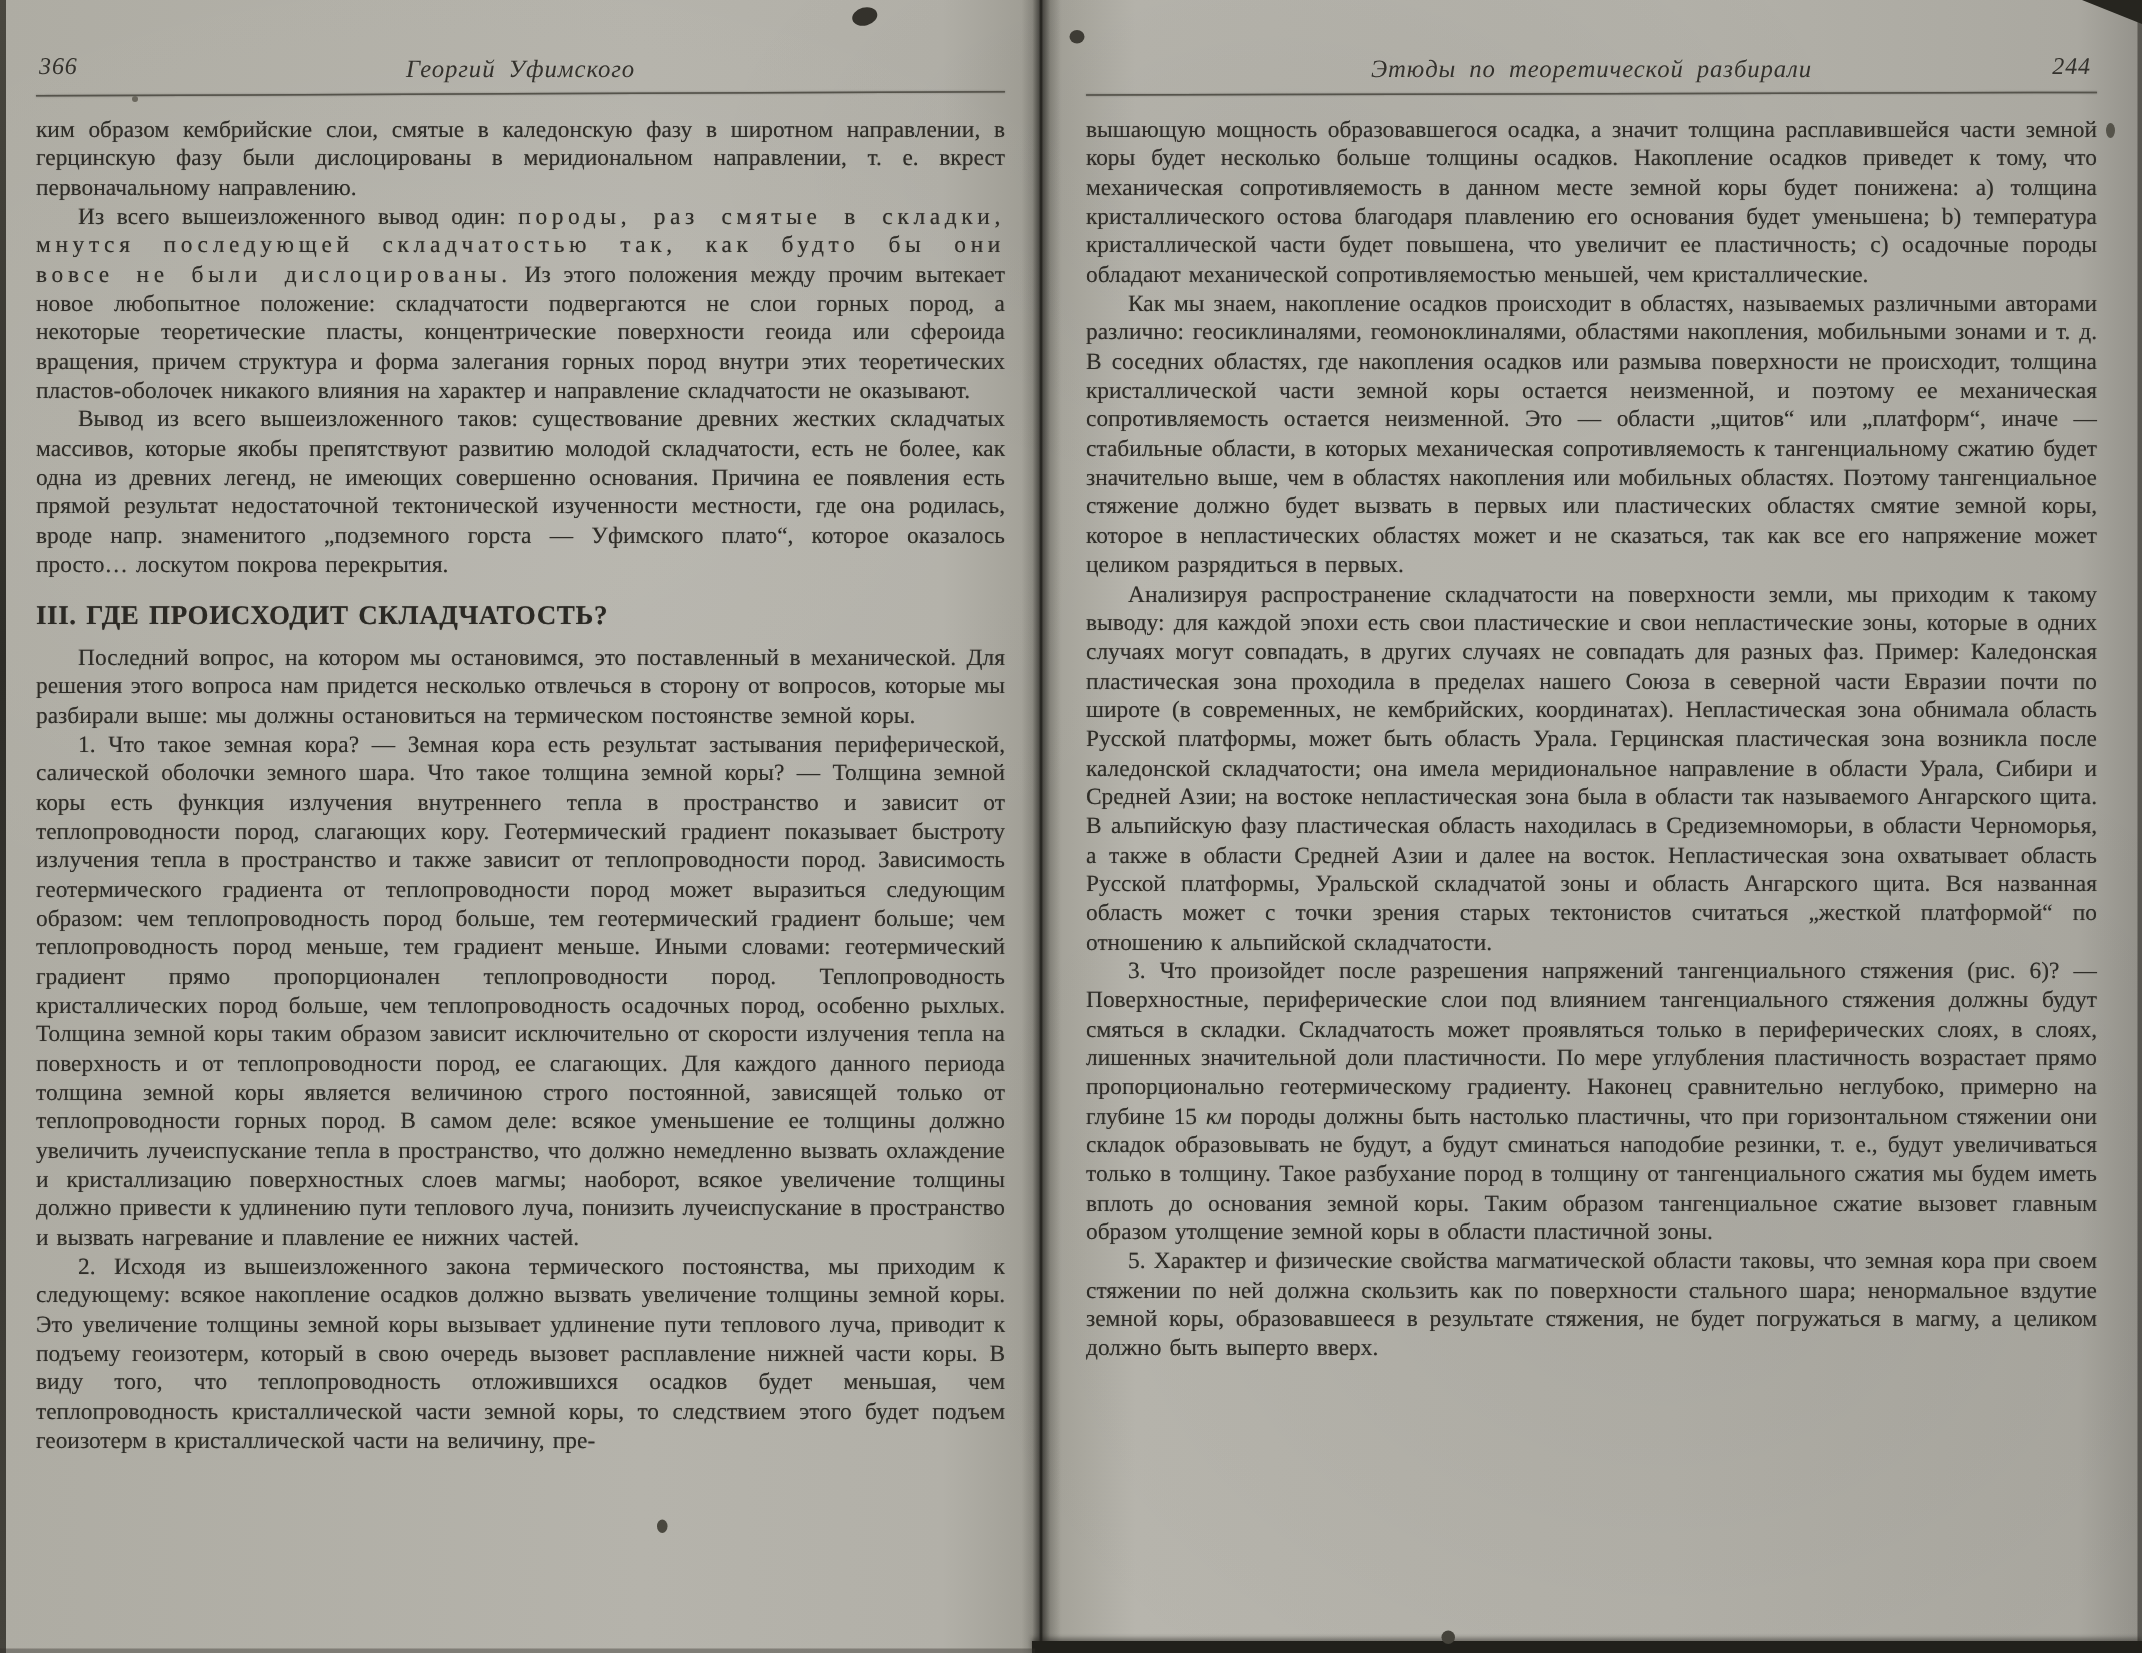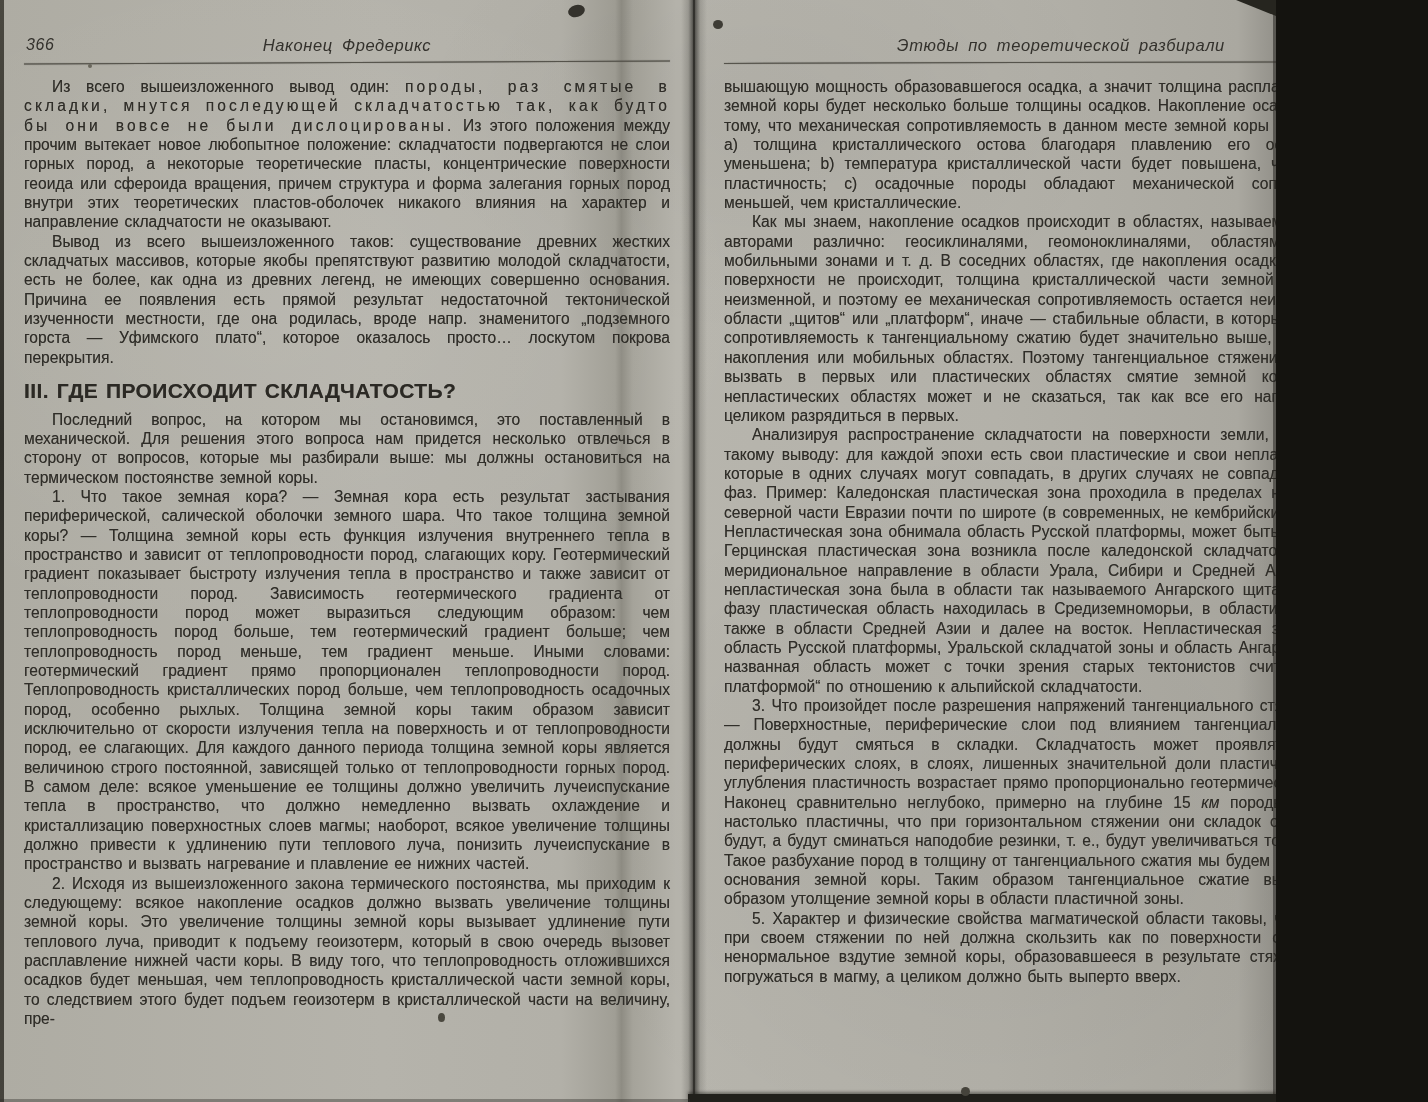--- a/index.html
+++ b/index.html
@@ -1,20 +1,20 @@
 <!DOCTYPE html>
 <html lang="ru"><head>
 <meta charset="utf-8">
 <style>
   html,body{margin:0;padding:0;background:#14130f;}
   .scan{
     position:relative;
-    width:1276px;height:1102px;
+    width:1428px;height:1102px;
     overflow:hidden;
-    font-family:Liberation Sans, sans-serif;
+    font-family:Liberation Serif, serif;
     color:var(--ink,#2f2d28);
     background:
       radial-gradient(ellipse 55% 45% at 22% 28%, rgba(255,255,255,0.07), transparent 70%),
       radial-gradient(ellipse 50% 50% at 78% 75%, rgba(0,0,0,0.05), transparent 70%),
       radial-gradient(ellipse 40% 30% at 60% 10%, rgba(0,0,0,0.04), transparent 70%),
       linear-gradient(90deg,#aeaca3 0%,#b5b3ab 30%,#b2b0a8 44%,#a09e95 48.2%,#8e8c83 48.7%,#a5a39a 49.6%,#b7b5ad 53%,#b3b1a9 78%,#aaa8a0 97%,#93918a 100%);
   }
   
   .page{position:absolute;top:28px;}
   .page-left{left:24px;width:646px;}
@@ -40,21 +40,21 @@
     font-size:15.6px;line-height:19.35px;
     word-spacing:1.5px;
     color:var(--ink,#2f2d28);
     text-shadow:0 0 .5px rgba(47,45,40,.55);
   }
   .para{margin:0;}
   .para.indent{text-indent:28px;}
   .spaced{letter-spacing:3.1px;word-spacing:5px;}
   .italic{font-style:italic;margin-top:28px;}
   .section-heading{
-    font-size:21px;font-weight:bold;letter-spacing:.4px;
+    font-size:18px;font-weight:bold;letter-spacing:.4px;
     margin:14px 0 9px 0;text-align:left;text-indent:0;
     color:#2b2924;
   }
   
   .gutter{
     position:absolute;left:681px;top:0;width:26px;height:1102px;
     background:linear-gradient(90deg,
       rgba(30,29,25,0) 0%, rgba(30,29,25,.18) 28%, rgba(25,24,21,.55) 44%,
       #1e1d19 50%, rgba(25,24,21,.55) 56%, rgba(30,29,25,.15) 74%, rgba(30,29,25,0) 100%);
   }
@@ -75,24 +75,25 @@
   .speck.s6{left:88px;top:64px;width:4px;height:4px;background:#6a675d;}
 </style>
 </head>
 <body>
 
 <div class="scan" style="--ink: #2f2d28;">
 
   <div class="page page-left">
     <div class="pagehead">
       <span class="pagenum">366</span>
-      <span class="running">Наконец Фредерикс</span>
+      <span class="running">Георгий Уфимского</span>
     </div>
     <div class="headrule"></div>
     <div class="textblock" id="left-text">
+        <p class="para"><span>ким образом кембрийские слои, смятые в каледонскую фазу в широтном направлении, в герцинскую фазу были дислоцированы в меридиональном направлении, т. е. вкрест первоначальному направлению.</span></p>
         <p class="para indent"><span>Из всего вышеизложенного вывод один: </span><span class="spaced">породы, раз смятые в складки, мнутся последующей складчатостью так, как будто бы они вовсе не были дислоцированы.</span><span> Из этого положения между прочим вытекает новое любопытное положение: складчатости подвергаются не слои горных пород, а некоторые теоретические пласты, концентрические поверхности геоида или сфероида вращения, причем структура и форма залегания горных пород внутри этих теоретических пластов-оболочек никакого влияния на характер и направление складчатости не оказывают.</span></p>
         <p class="para indent"><span>Вывод из всего вышеизложенного таков: существование древних жестких складчатых массивов, которые якобы препятствуют развитию молодой складчатости, есть не более, как одна из древних легенд, не имеющих совершенно основания. Причина ее появления есть прямой результат недостаточной тектонической изученности местности, где она родилась, вроде напр. знаменитого „подземного горста — Уфимского плато“, которое оказалось просто… лоскутом покрова перекрытия.</span></p>
         <h3 class="section-heading"><span>III. ГДЕ ПРОИСХОДИТ СКЛАДЧАТОСТЬ?</span></h3>
         <p class="para indent"><span>Последний вопрос, на котором мы остановимся, это поставленный в механической. Для решения этого вопроса нам придется несколько отвлечься в сторону от вопросов, которые мы разбирали выше: мы должны остановиться на термическом постоянстве земной коры.</span></p>
         <p class="para indent"><span>1. Что такое земная кора? — Земная кора есть результат застывания периферической, салической оболочки земного шара. Что такое толщина земной коры? — Толщина земной коры есть функция излучения внутреннего тепла в пространство и зависит от теплопроводности пород, слагающих кору. Геотермический градиент показывает быстроту излучения тепла в пространство и также зависит от теплопроводности пород. Зависимость геотермического градиента от теплопроводности пород может выразиться следующим образом: чем теплопроводность пород больше, тем геотермический градиент больше; чем теплопроводность пород меньше, тем градиент меньше. Иными словами: геотермический градиент прямо пропорционален теплопроводности пород. Теплопроводность кристаллических пород больше, чем теплопроводность осадочных пород, особенно рыхлых. Толщина земной коры таким образом зависит исключительно от скорости излучения тепла на поверхность и от теплопроводности пород, ее слагающих. Для каждого данного периода толщина земной коры является величиною строго постоянной, зависящей только от теплопроводности горных пород. В самом деле: всякое уменьшение ее толщины должно увеличить лучеиспускание тепла в пространство, что должно немедленно вызвать охлаждение и кристаллизацию поверхностных слоев магмы; наоборот, всякое увеличение толщины должно привести к удлинению пути теплового луча, понизить лучеиспускание в пространство и вызвать нагревание и плавление ее нижних частей.</span></p>
         <p class="para indent"><span>2. Исходя из вышеизложенного закона термического постоянства, мы приходим к следующему: всякое накопление осадков должно вызвать увеличение толщины земной коры. Это увеличение толщины земной коры вызывает удлинение пути теплового луча, приводит к подъему геоизотерм, который в свою очередь вызовет расплавление нижней части коры. В виду того, что теплопроводность отложившихся осадков будет меньшая, чем теплопроводность кристаллической части земной коры, то следствием этого будет подъем геоизотерм в кристаллической части на величину, пре-</span></p>
       </div>
   </div>
 
   <div class="gutter"></div>

